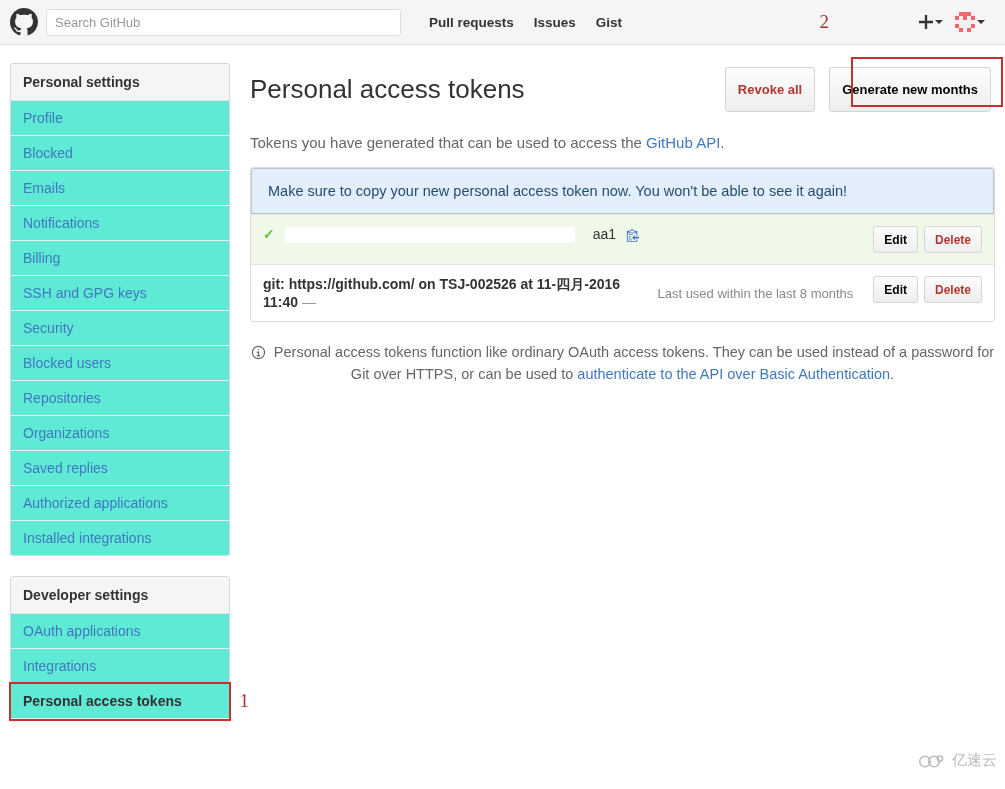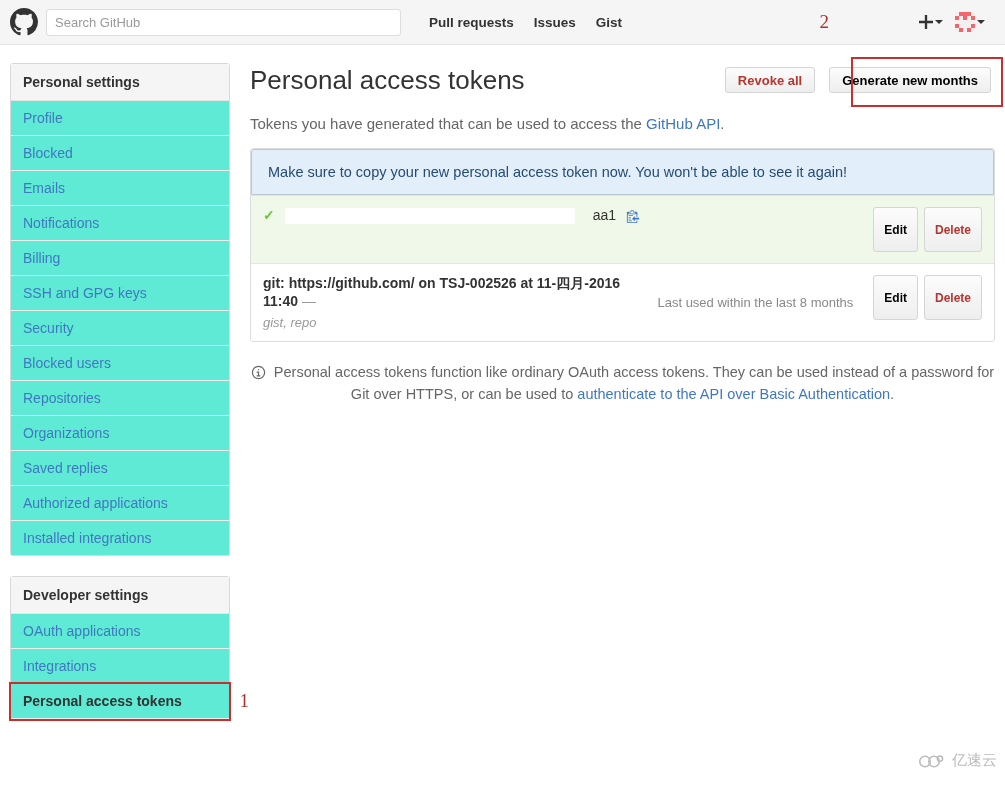--- a/index.html
+++ b/index.html
@@ -62,21 +62,21 @@
     content:""; position:absolute; inset:-2px; border:2px solid #c83030; pointer-events:none;
   }
   .annot-1 { position:absolute; right:-20px; top:6px; color:#b03030; font-family:serif; font-size:19px;}
 
   
   .main { flex:1; min-width:0;}
   .page-head { display:flex; align-items:center; margin-bottom:18px; position:relative;}
   .page-title { font-size: 26px; font-weight: 400; color:#333;}
   .page-actions { margin-left:auto; display:flex; gap:10px; align-items:center;}
   .btn {
-    height:26px; padding:0 12px; font-size:13px; font-weight:600;
+    height:45px; padding:0 12px; font-size:13px; font-weight:600;
     border:1px solid #d5d5d5; border-radius:3px;
     background:linear-gradient(#fcfcfc,#eee);
     cursor:pointer; display:inline-flex; align-items:center;
   }
   .btn.danger-text{ color:#b33630;}
   .page-actions-wrap{ position:relative; padding:4px;}
   .annot-box-2{ position:absolute; top:-6px; right:-8px; width:152px; height:50px; border:2px solid #c83030; pointer-events:none;}
 
   .intro { color:#666; font-size:15px; margin-bottom:16px;}
   .intro a { color:#4078c0; text-decoration:none;}
@@ -84,21 +84,21 @@
   .flash {
     background:#e2eef9; border:1px solid #bac6d3; border-radius:3px 3px 0 0;
     padding:14px 16px; color:#264c72; font-size:14.5px;
   }
   .token-list { border:1px solid #ddd; border-radius:3px; overflow:hidden;}
   .token-row { padding:11px 12px; border-top:1px solid #e5e5e5; display:flex; align-items:flex-start; gap:10px;}
   .token-row.new { background:#f0f8e9;}
   .token-row .check { color:#6cc644; font-weight:700;}
   .token-row .content { flex:1; min-width:0;}
   .token-row .row-actions { display:flex; gap:6px; flex:0 0 auto;}
-  .btn-sm { height:45px; padding:0 10px; font-size:12px; font-weight:600;
+  .btn-sm { height:27px; padding:0 10px; font-size:12px; font-weight:600;
     border:1px solid #d5d5d5; border-radius:3px; background:linear-gradient(#fcfcfc,#eee); cursor:pointer;}
   .btn-sm.danger{ color:#b33630;}
   .blurred {
     display:inline-block; height:16px; width:290px; vertical-align:middle;
     border-radius:2px;
     background: #fff;
     filter: blur(0.5px);
   }
   .blurred-tail{ color:#333; font-size:14px; margin-left:18px;}
   .copy-icon{ color:#4078c0; margin-left:6px; display:inline-flex; vertical-align:middle;}
@@ -240,21 +240,20 @@
           <button class="btn-sm">Edit</button>
           <button class="btn-sm danger">Delete</button>
         </div>
       </div>
 
       <div class="token-row">
         <div class="content">
           <span class="token-title">
             <span>git: https://github.com/ on TSJ-002526 at 11-四月-2016 11:40</span><span class="sep"> — </span>
           </span>
-          <div class="scopes">gist, repo</div>
         </div>
         <span class="last-used">Last used within the last 8 months</span>
         <div class="row-actions">
           <button class="btn-sm">Edit</button>
           <button class="btn-sm danger">Delete</button>
         </div>
       </div>
     </div>
 
     <p class="footnote">

